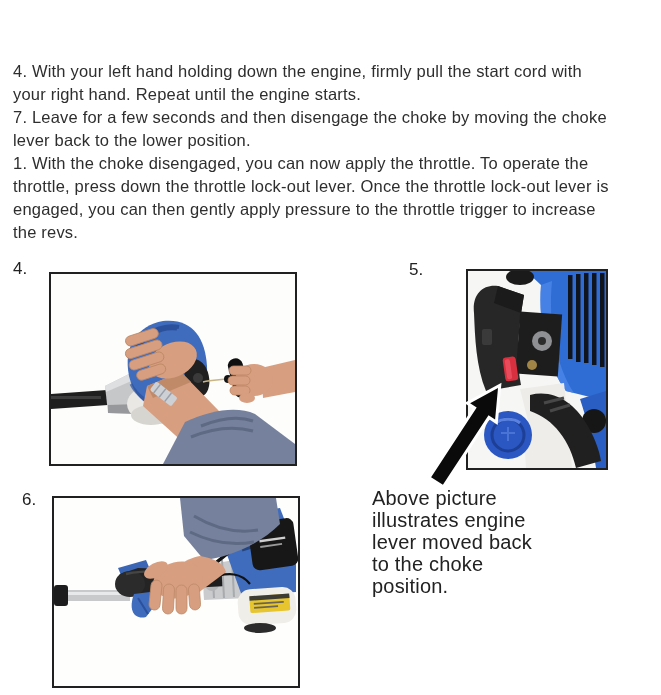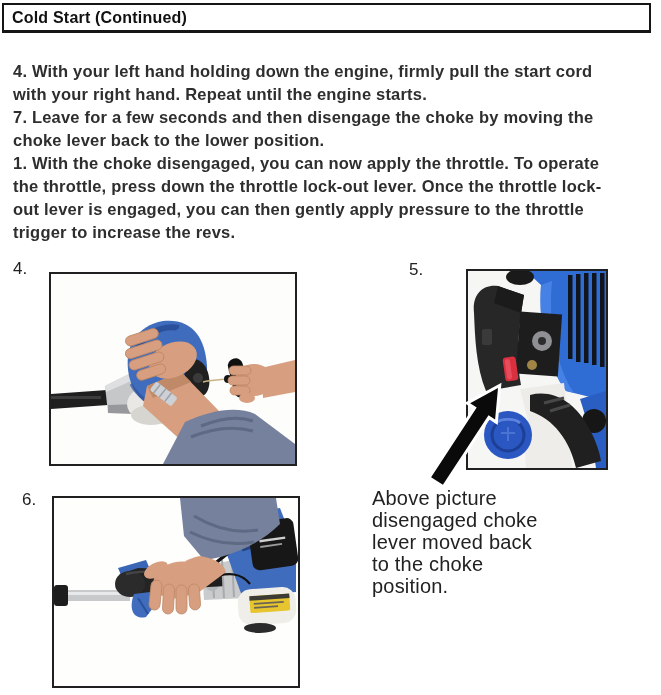--- a/index.html
+++ b/index.html
@@ -19,21 +19,21 @@
     padding-left:8px;
   }
   .title-box h1{
     margin:0;font-size:16px;font-weight:bold;color:#111;
     letter-spacing:0.2px;
   }
   .steps{
     position:absolute;left:13px;top:60px;width:606px;
     font-size:16.5px;line-height:23px;letter-spacing:0.2px;color:#2e2e2e;
   }
-  .steps div{margin:0;font-weight:bold;}
+  .steps div{margin:0;}
   .fig-label{
     position:absolute;font-size:17px;color:#222;
   }
   .fig4-label{left:13px;top:259px;}
   .fig5-label{left:409px;top:260px;}
   .fig6-label{left:22px;top:490px;}
   .photo{
     position:absolute;border:2px solid #202020;background:#fdfdfd;
     box-sizing:border-box;z-index:1;
   }
@@ -48,23 +48,20 @@
   .caption{
     position:absolute;left:372px;top:487px;
     font-size:20px;line-height:22px;color:#222;letter-spacing:0.2px;
   }
 </style>
 </head>
 <body>
 
 <div class="page">
 
-  <div class="title-box">
-    <h1>Cold Start (Continued)</h1>
-  </div>
 
   <div class="steps">
     <div>4. With your left hand holding down the engine, firmly pull the start cord with your right hand. Repeat until the engine starts.</div>
     <div>7. Leave for a few seconds and then disengage the choke by moving the choke lever back to the lower position.</div>
     <div>1. With the choke disengaged, you can now apply the throttle. To operate the throttle, press down the throttle lock-out lever. Once the throttle lock-out lever is engaged, you can then gently apply pressure to the throttle trigger to increase the revs.</div>
   </div>
 
   <div class="fig-label fig4-label">4.</div>
   <div class="fig-label fig5-label">5.</div>
   <div class="fig-label fig6-label">6.</div>
@@ -247,19 +244,19 @@
         <rect x="109" y="86" width="11" height="30" rx="5.5" transform="rotate(3 114 101)"></rect>
         <rect x="122" y="87" width="11" height="29" rx="5.5"></rect>
         <rect x="135" y="86" width="11" height="26" rx="5.5" transform="rotate(-4 140 99)"></rect>
       </g>
       <ellipse cx="102" cy="72" rx="13" ry="7" fill="#d79e80" transform="rotate(-28 102 72)"></ellipse>
     </svg>
   </div>
 
   <div class="caption">
     <div>Above picture</div>
-    <div>disengaged choke</div>
+    <div>illustrates engine</div>
     <div>lever moved back</div>
     <div>to the choke</div>
     <div>position.</div>
   </div>
 
 </div>
 
 </body></html>

